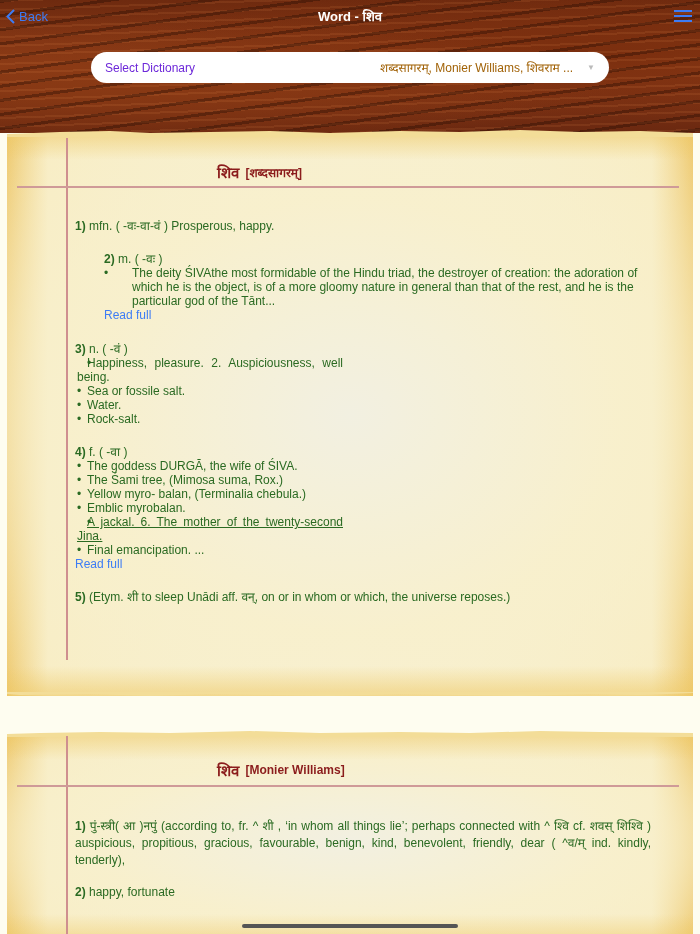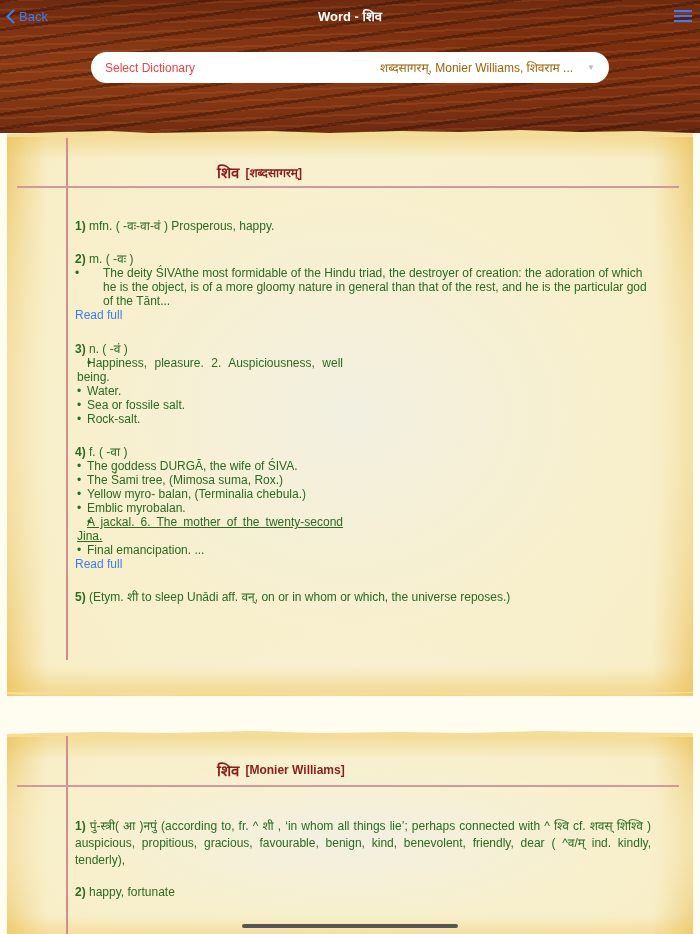--- a/index.html
+++ b/index.html
@@ -31,21 +31,21 @@
   .menu-btn {
     position: absolute; right: 8px; top: 10px; width: 18px; height: 12px;
     display: flex; flex-direction: column; justify-content: space-between; cursor: pointer;
   }
   .menu-btn span { display: block; height: 2px; background: #3d7cf5; }
   .dict-select {
     position: absolute; left: 91px; top: 52px; width: 518px; height: 31px;
     background: #ffffff; border-radius: 16px;
     display: flex; align-items: center; padding: 0 14px; cursor: pointer;
   }
-  .dict-label { color: #ef4444; font-size: 12px; flex: 0 0 auto; }
+  .dict-label { color: #6d28d9; font-size: 12px; flex: 0 0 auto; }
   .dict-value { color: #a16207; font-size: 12px; margin-left: auto; white-space: nowrap; }
   .dict-arrow { color: #bbb; font-size: 8px; margin-left: 14px; }
 
   .card {
     position: absolute; left: 7px; width: 686px;
     background:
       radial-gradient(ellipse at 50% 50%, #f2f0e1 0%, rgba(248,240,205,0.9) 55%, rgba(240,210,130,0.0) 100%),
       linear-gradient(90deg, #eec96e 0%, #f8edc4 6%, #f7f0d4 50%, #f8edc4 94%, #eec96e 100%);
   }
   .card::before {
@@ -110,33 +110,33 @@
   <div class="vline" style="top:4px; height:522px;"></div>
   <div class="hline" style="top:52px;"></div>
   <div class="card-head" style="top:28px;">
     <span class="head-word">शिव</span>
     <span class="head-dict">[शब्दसागरम्]</span>
   </div>
   <div class="content" style="top:85px;">
     <div class="entry">
       <span class="num">1)</span><span> mfn. ( -वः-वा-वं ) Prosperous, happy.</span>
     </div>
-    <div class="entry" style="margin-bottom:20px;">
+    <div class="entry" style="margin-bottom:20px;margin-left:29px;">
       <span class="num">2)</span><span> m. ( -वः )</span>
       <ul class="deity" style="margin-left:18px;">
         <li style="margin-left:-18px; padding-left:28px; text-indent:0;">The deity ŚIVAthe most formidable of the Hindu triad, the destroyer of creation: the adoration of which he is the object, is of a more gloomy nature in general than that of the rest, and he is the particular god of the Tānt...</li>
       </ul>
       <span class="read-full">Read full</span>
     </div>
     <div class="entry">
       <span class="num">3)</span><span> n. ( -वं )</span>
       <ul class="narrow" style="margin-left:2px; width:266px;">
         <li class="justify" style="padding-left:0; margin-left:0; text-indent:10px;">Happiness, pleasure. 2. Auspiciousness, well being.</li>
+        <li>Sea or fossile salt.</li>
         <li>Water.</li>
-        <li>Sea or fossile salt.</li>
         <li>Rock-salt.</li>
       </ul>
     </div>
     <div class="entry">
       <span class="num">4)</span><span> f. ( -वा )</span>
       <ul style="margin-left:2px; width:266px;">
         <li>The goddess DURGĀ, the wife of ŚIVA.</li>
         <li>The Śami tree, (Mimosa suma, Rox.)</li>
         <li>Yellow myro- balan, (Terminalia chebula.)</li>
         <li>Emblic myrobalan.</li>

